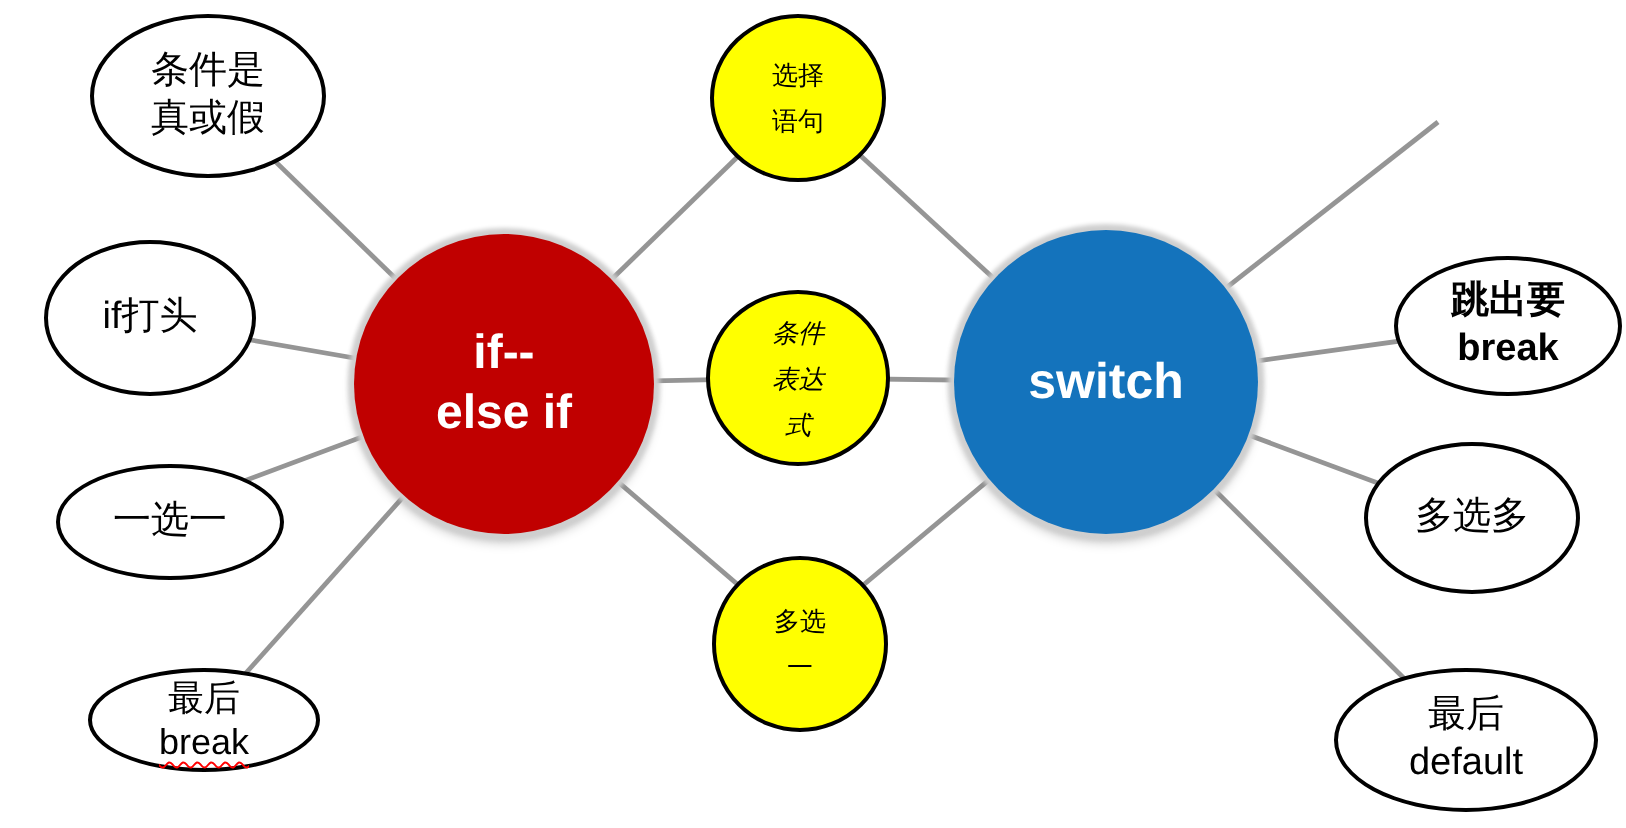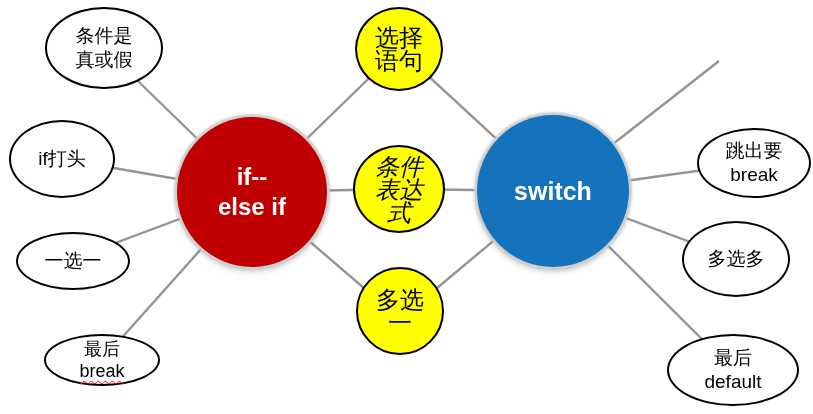--- a/index.html
+++ b/index.html
@@ -23,47 +23,47 @@
   }
   .lbl{white-space:pre-line;color:var(--node-text);}
   .ellipse{
     background:var(--feature-node);
     border:2px solid var(--outline);
     font-size:19px;line-height:24px;
   }
   .shared{
     background:var(--shared-node);
     border:2.5px solid var(--outline);
-    font-size:24px;line-height:23px;
+    font-size:13px;line-height:23px;
   }
   .hub{
     border:none;
     box-shadow:0 0 2px 3px #cfcfcf, 0 4px 6px rgba(0,0,0,.25);
   }
   .hub .lbl{color:var(--hub-text);font-weight:bold;}
   .hub-if{background:var(--if-hub);}
   .hub-if .lbl{font-size:24px;line-height:30px;}
   .hub-switch{background:var(--switch-hub);}
   .hub-switch .lbl{font-size:25px;line-height:30px;text-align:right;}
   .misspell{
     text-decoration:underline wavy var(--misspell);
     text-decoration-thickness:1px;text-underline-offset:3px;
   }
   
   .pos-l1{left:45px; top:7px;  width:118px;height:82px;}
-  .pos-l2{left:9px;  top:120px;width:106px;height:78px;}
-  .pos-l3{left:16px; top:232px;width:114px;height:58px;}
+  .pos-l2{left:22px;  top:120px;width:106px;height:78px;}
+  .pos-l3{left:28px; top:232px;width:114px;height:58px;}
   .pos-l4{left:44px; top:334px;width:116px;height:52px;font-size:18px;line-height:22px;}
   .pos-red{left:177px;top:117px;width:150px;height:150px;text-align:center;}
   .pos-y1{left:355px;top:7px;  width:88px; height:84px;}
   .pos-y2{left:353px;top:145px;width:92px; height:88px;font-style:italic;}
-  .pos-y3{left:356px;top:267px;width:88px; height:88px;}
+  .pos-y3{left:356px;top:278px;width:88px; height:88px;}
   .pos-blue{left:477px;top:115px;width:152px;height:152px;}
   .pos-r1{left:648px;top:25px; width:142px;height:72px;}
-  .pos-r2{left:697px;top:128px;width:114px;height:70px;}
+  .pos-r2{left:697px;top:128px;width:114px;height:70px;font-weight:bold;}
   .pos-r3{left:682px;top:221px;width:108px;height:76px;text-align:center;}
   .pos-r4{left:667px;top:334px;width:132px;height:72px;}
 </style>
 </head>
 <body>
 
 <div class="stage">
 
   <svg class="links" width="813" height="414" viewBox="0 0 813 414">
     <line x1="252" y1="192" x2="104" y2="48"></line>

